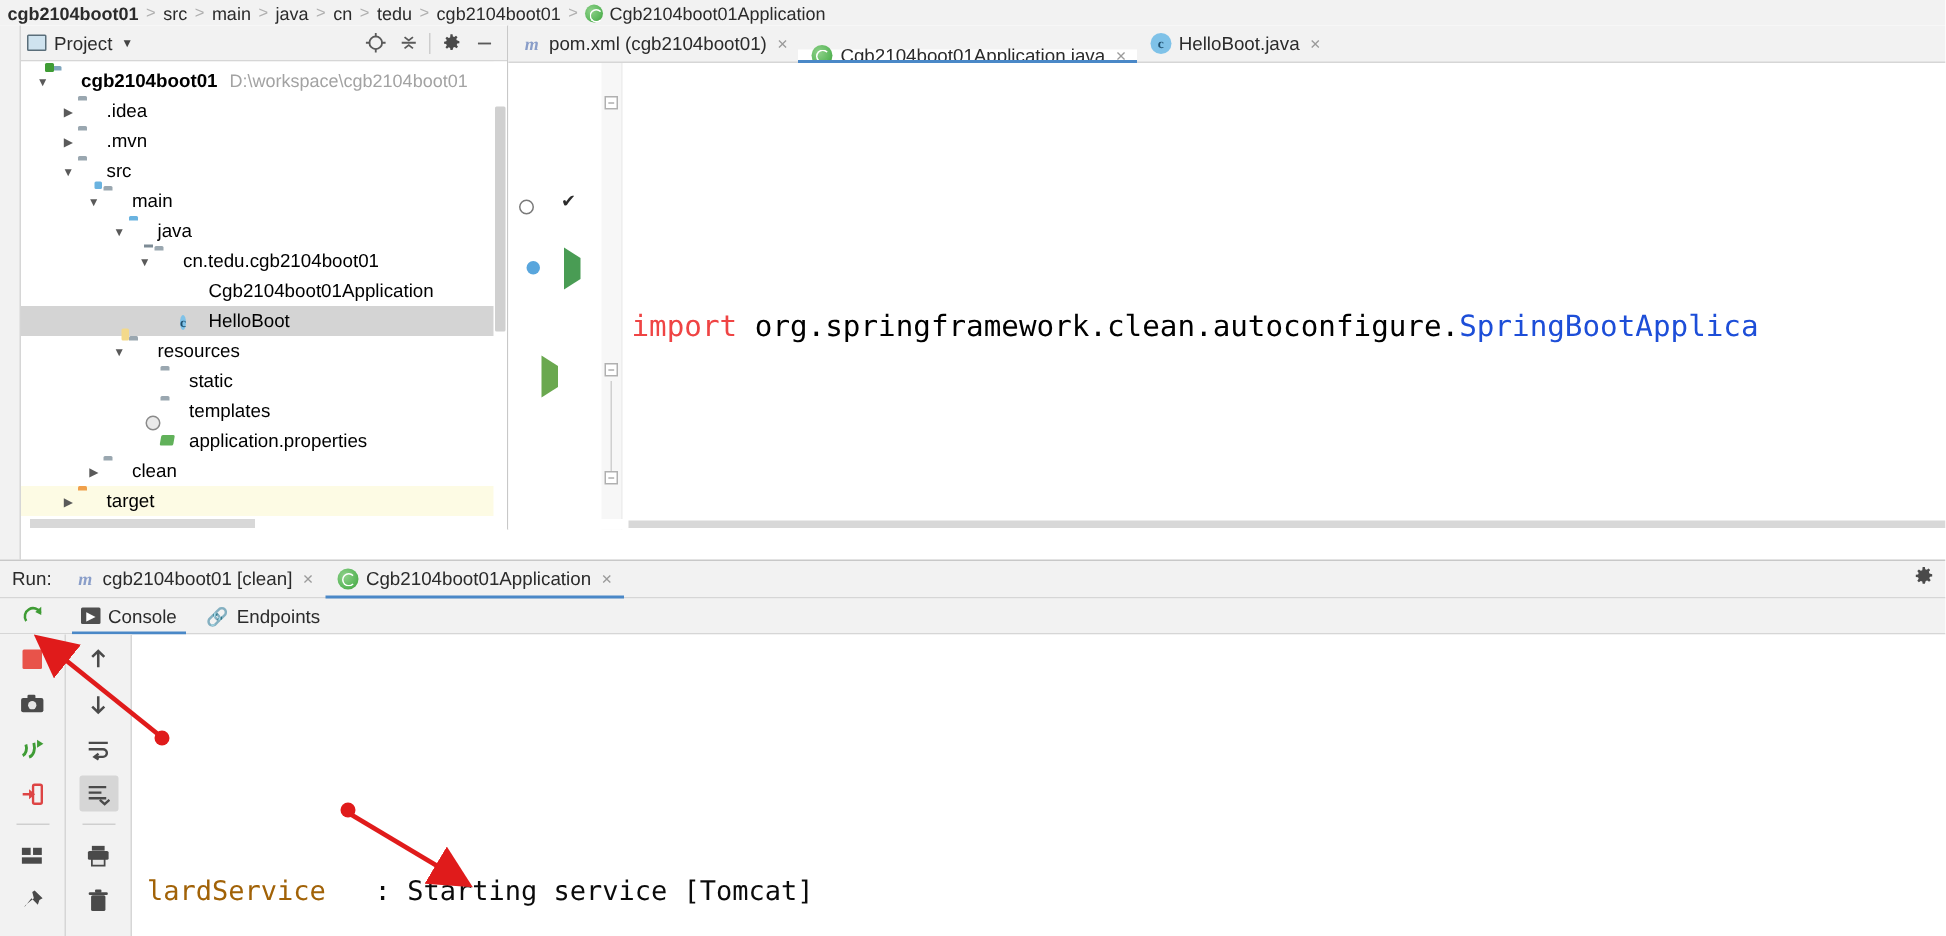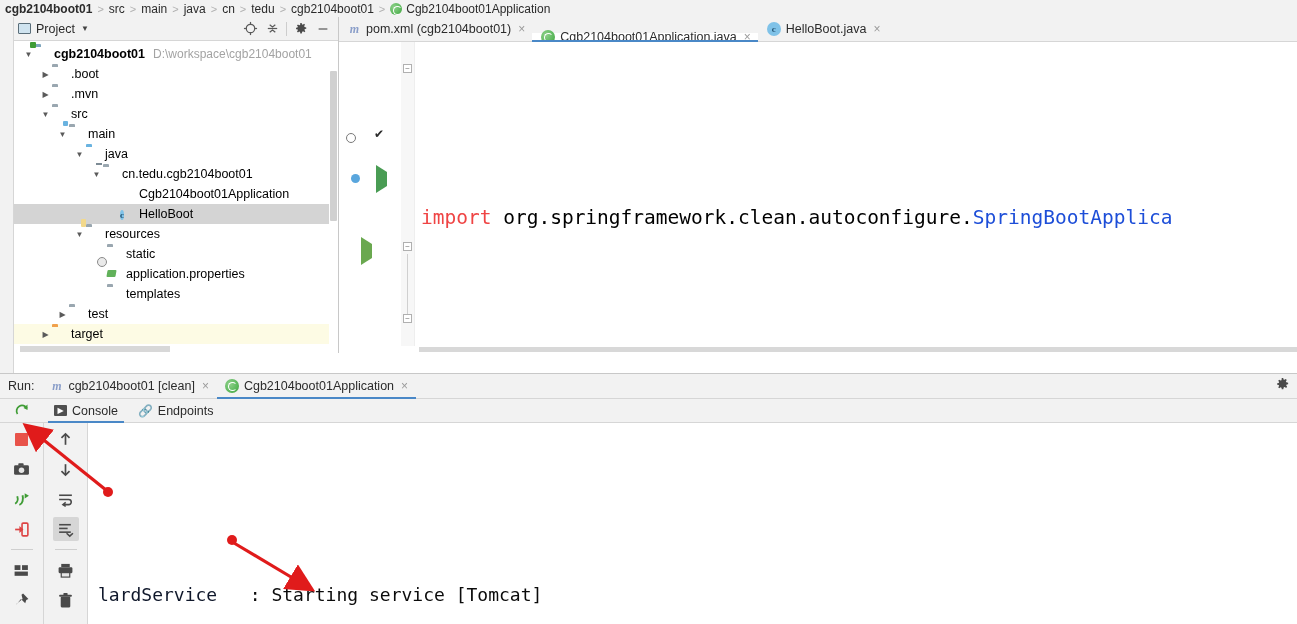--- a/index.html
+++ b/index.html
@@ -295,21 +295,21 @@
   .tb-sep { width: 22px; height: 1px; background: #cfcfcf; margin: 2px 0; }
   .stop-sq { width: 13px; height: 13px; background: #e8534a; border-radius: 1px; }
 
   .console-text {
     flex: 1; position: relative; overflow: hidden;
     font-family: "DejaVu Sans Mono", monospace;
     font-size: 18px; line-height: 36px; white-space: pre; color: #0b0b0b;
     padding-left: 10px;
   }
   .cl { height: 36px; }
-  .logger { color: #0f172a; }
+  .logger { color: #a16207; }
 
   .annot { position: absolute; left: 0; top: 0; pointer-events: none; }
 </style>
 </head>
 <body>
 
 <div class="app">
 
   <div class="breadcrumb">
     <span class="crumb first">cgb2104boot01</span>
@@ -380,21 +380,21 @@
         <span class="arrow">▼</span>
         <span class="ic"><span class="modicon"></span></span>
         <span class="tlabel bold">cgb2104boot01</span>
         <span class="tpath">D:\workspace\cgb2104boot01</span>
       </div>
 
       <div class="trow">
         <span style="width:25px"></span>
         <span class="arrow">▶</span>
         <span class="ic"><span class="folder"></span></span>
-        <span class="tlabel">.boot</span>
+        <span class="tlabel">.idea</span>
       </div>
 
       <div class="trow">
         <span style="width:25px"></span>
         <span class="arrow">▶</span>
         <span class="ic"><span class="folder"></span></span>
         <span class="tlabel">.mvn</span>
       </div>
 
       <div class="trow">
@@ -445,35 +445,35 @@
       </div>
 
       <div class="trow">
         <span style="width:93px"></span>
         <span class="ic"><span class="folder"></span></span>
         <span class="tlabel">static</span>
       </div>
 
       <div class="trow">
         <span style="width:93px"></span>
+        <span class="ic"><span class="folder"></span></span>
+        <span class="tlabel">templates</span>
+      </div>
+
+      <div class="trow">
+        <span style="width:93px"></span>
         <span class="ic"><span class="propicon"></span></span>
         <span class="tlabel">application.properties</span>
-      </div>
-
-      <div class="trow">
-        <span style="width:93px"></span>
-        <span class="ic"><span class="folder"></span></span>
-        <span class="tlabel">templates</span>
       </div>
 
       <div class="trow">
         <span style="width:42px"></span>
         <span class="arrow">▶</span>
         <span class="ic"><span class="folder"></span></span>
-        <span class="tlabel">test</span>
+        <span class="tlabel">clean</span>
       </div>
 
       <div class="trow target-row">
         <span style="width:25px"></span>
         <span class="arrow">▶</span>
         <span class="ic"><span class="folder orange"></span></span>
         <span class="tlabel">target</span>
       </div>
 
       <div class="tree-scrollbar">

